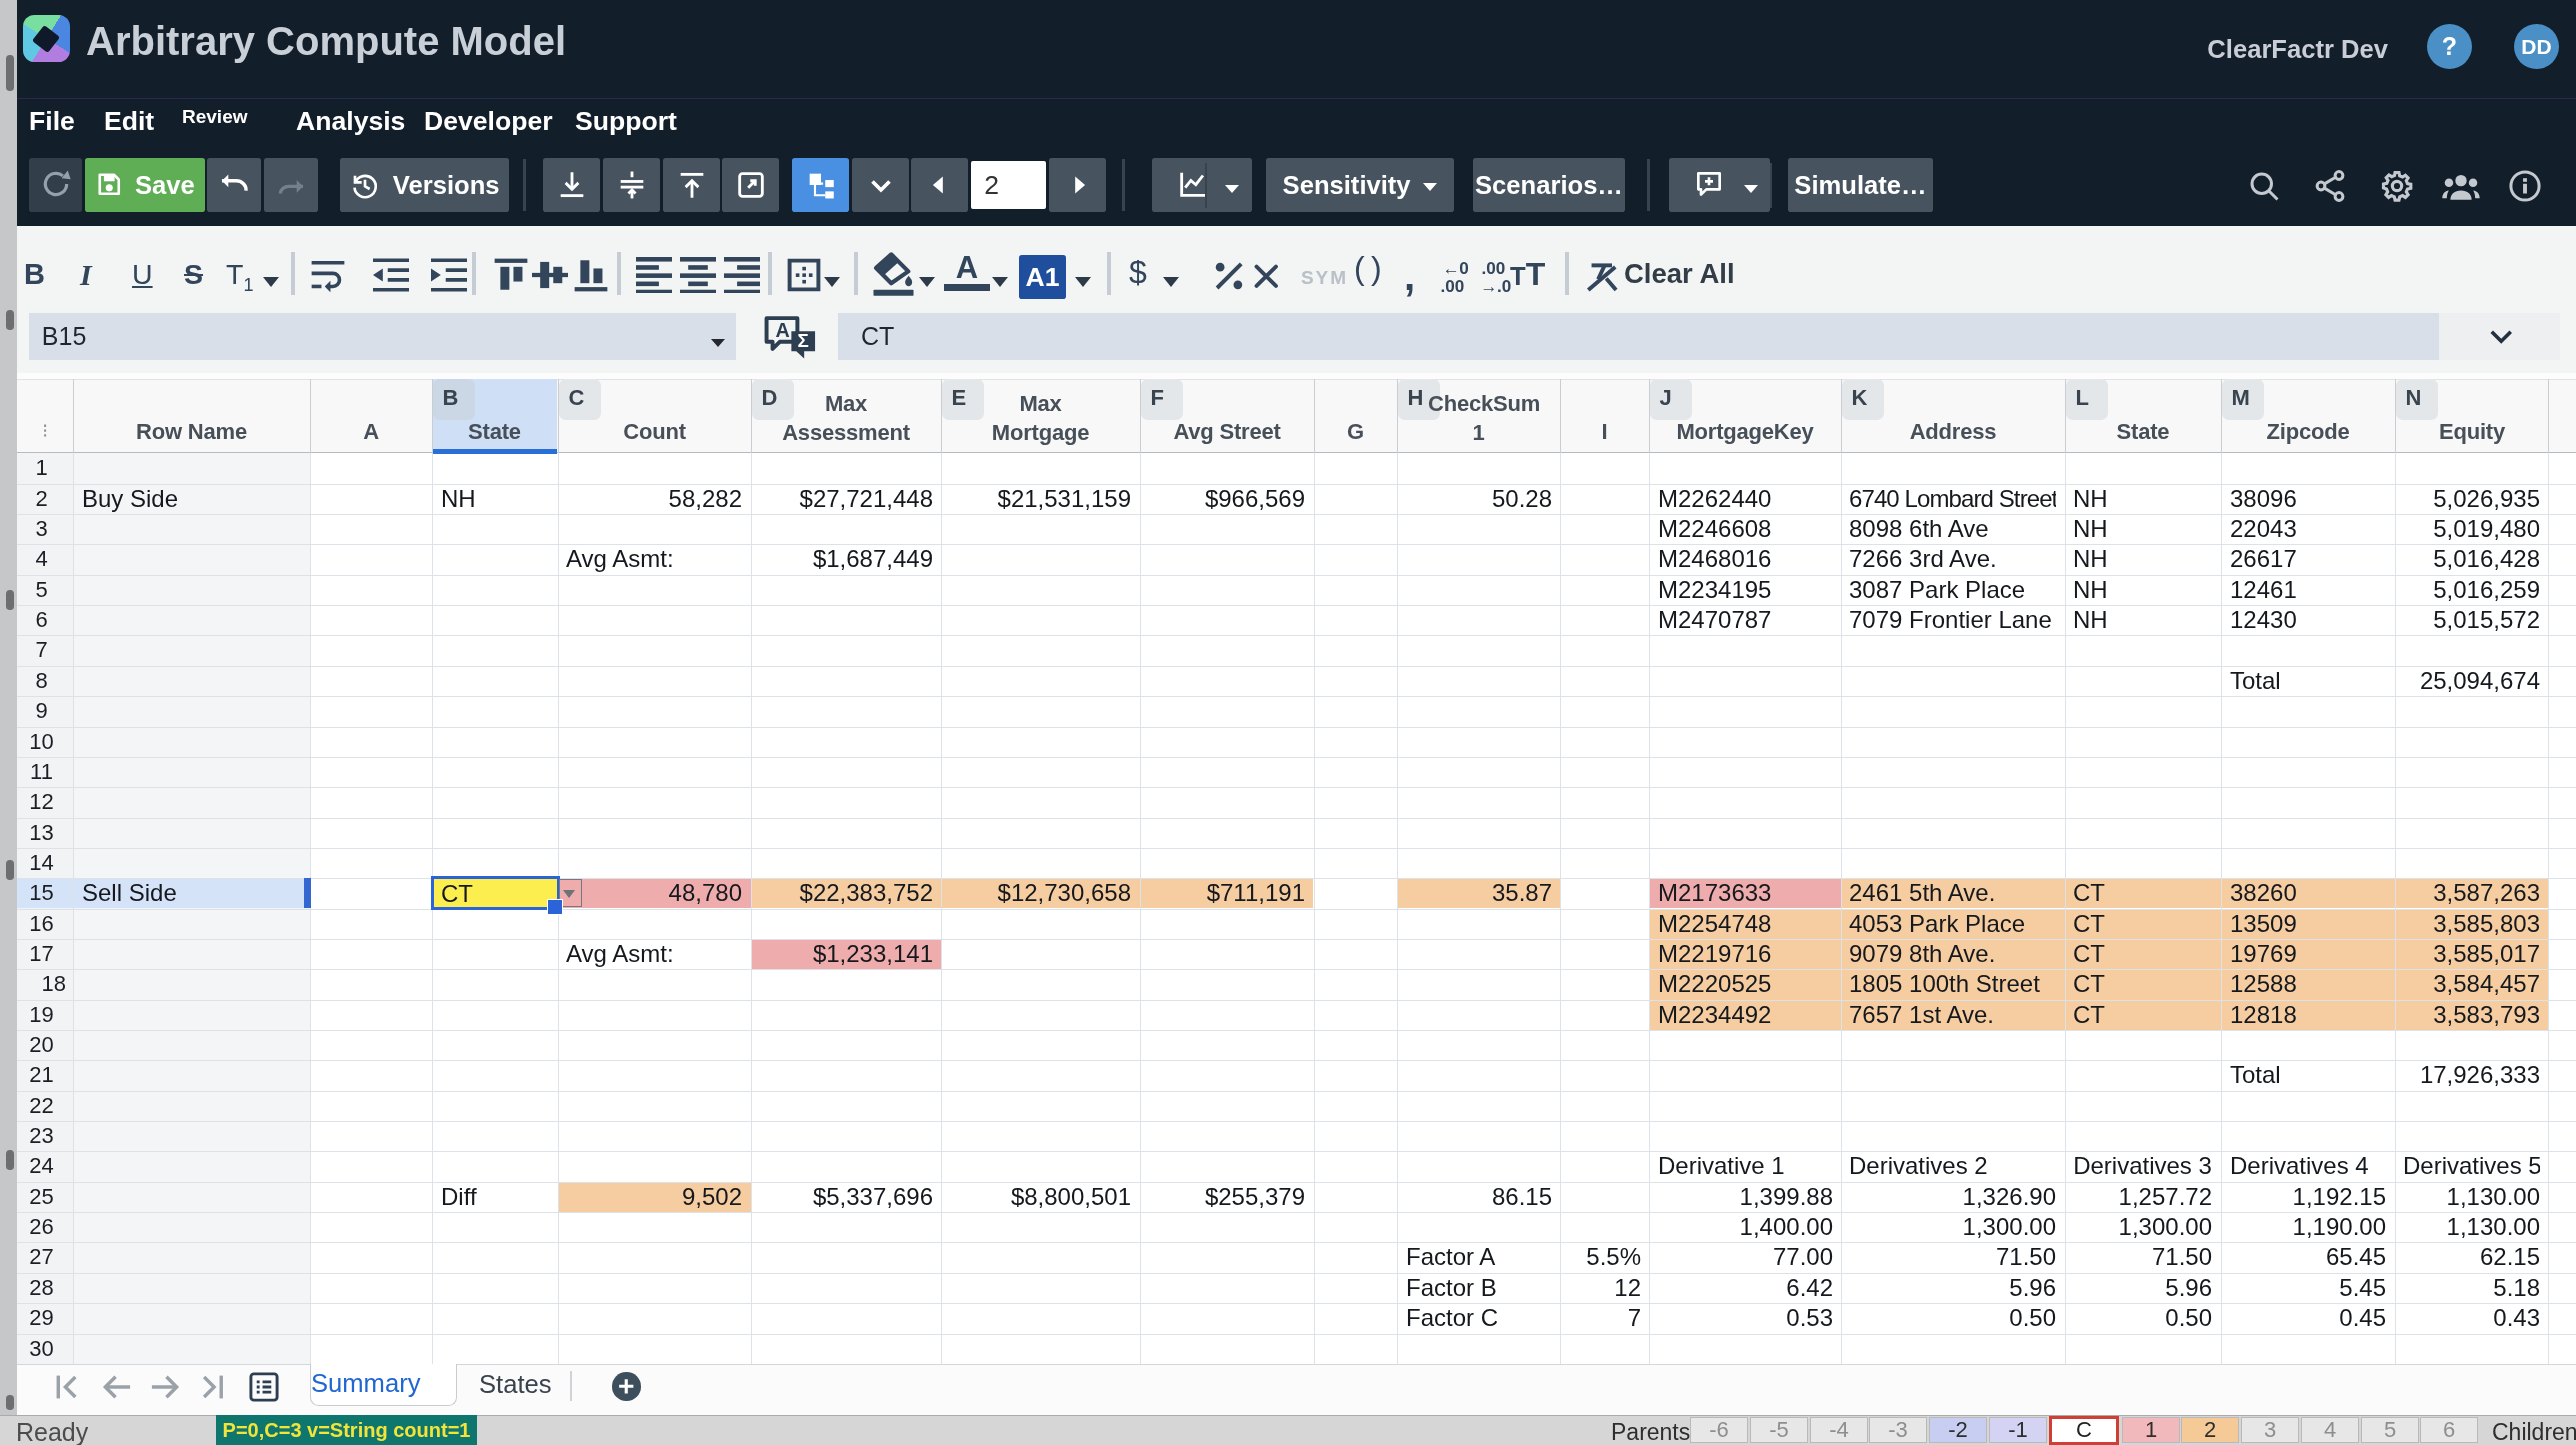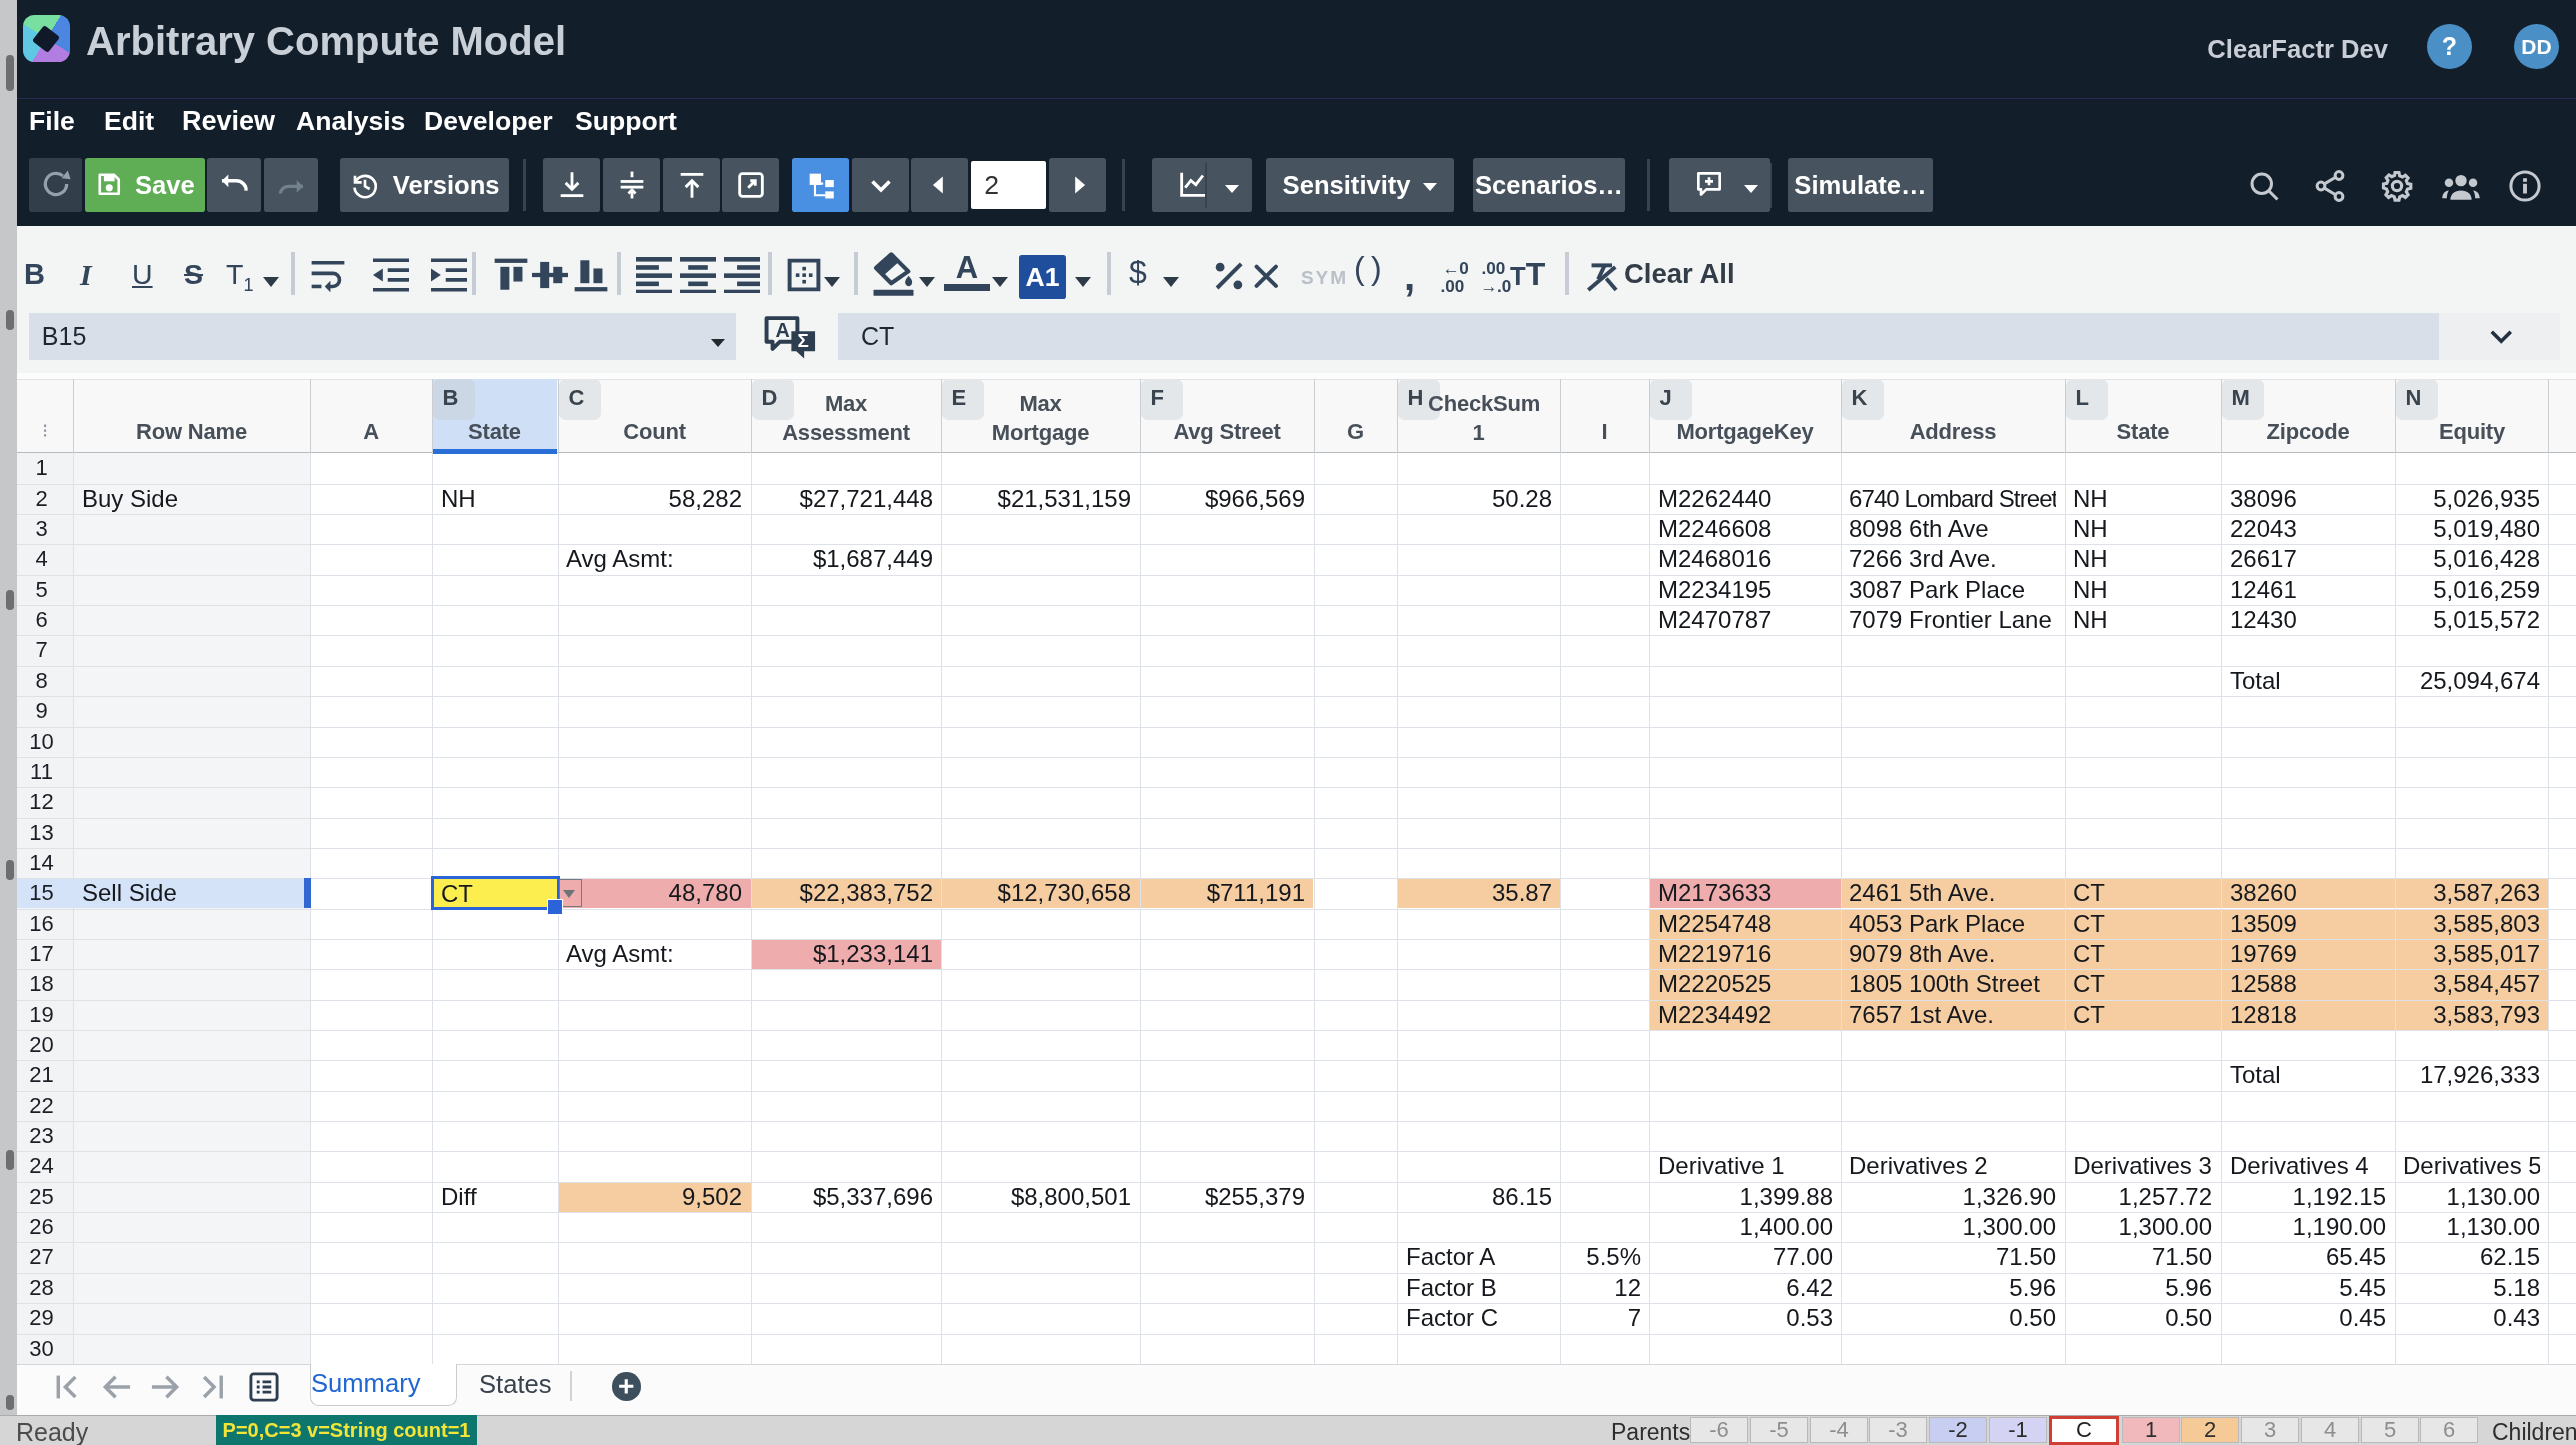--- a/index.html
+++ b/index.html
@@ -32,21 +32,21 @@
 <div class="abs" style="left:23px;top:15px;width:47px;height:47px;border-radius:11.4px;
 background:conic-gradient(from -58deg at 50% 50%, #79dfa1 0deg 90deg, #4b86e0 90deg 180deg, #b17de1 180deg 270deg, #5fc9e3 270deg 360deg);"></div>
 <div class="abs" style="left:36px;top:28.5px;width:20px;height:20px;background:#10192a;border-radius:2.8px;transform:rotate(38deg);"></div>
 <div class="abs" style="left:86px;top:19px;font-size:40px;font-weight:600;color:#c9cfd7;">Arbitrary Compute Model</div>
 <div class="abs" style="left:2140px;top:35px;width:248px;font-size:25.6px;font-weight:bold;color:#c9ced6;text-align:right;white-space:nowrap;">ClearFactr Dev</div>
 <div class="abs" style="left:2427px;top:24px;width:45px;height:45px;border-radius:50%;background:#4a90c6;color:#fff;font-size:25px;font-weight:bold;text-align:center;line-height:45px;">?</div>
 <div class="abs" style="left:2514px;top:24px;width:45px;height:45px;border-radius:50%;background:#4a90c6;color:#fff;font-size:21px;font-weight:bold;text-align:center;line-height:45px;">DD</div>
 <div class="abs" style="left:17px;top:99px;width:2559px;height:127px;background:#131e2b;"></div>
 <div class="abs" style="left:29px;top:106px;font-size:26.6px;font-weight:600;color:#fff;">File</div>
 <div class="abs" style="left:104px;top:106px;font-size:26.6px;font-weight:600;color:#fff;">Edit</div>
-<div class="abs" style="left:182px;top:106px;font-size:27px;font-weight:600;color:#fff;">Review</div>
+<div class="abs" style="left:182px;top:106px;font-size:19px;font-weight:600;color:#fff;">Review</div>
 <div class="abs" style="left:296px;top:106px;font-size:26.6px;font-weight:600;color:#fff;">Analysis</div>
 <div class="abs" style="left:424px;top:106px;font-size:26.6px;font-weight:700;color:#fff;">Developer</div>
 <div class="abs" style="left:575px;top:106px;font-size:26.6px;font-weight:600;color:#fff;">Support</div>
 <div class="tbtn" style="left:29px;width:53px;background:#323e4a;">
     <svg width="32" height="32" viewBox="0 0 24 24" style="margin:10.4px auto;" fill="none" stroke="#94a1ad" stroke-width="2.4">
 <path d="M20 12a8 8 0 1 1-2.8-6.1"></path>
       <path d="M16.2 7.6 23 8.4 20.8 1.9 z" fill="#94a1ad" stroke="none"></path>
     </svg>
   </div>
 <div class="tbtn" style="left:85px;width:120px;background:#5fad55;"><svg width="28.5" height="28.5" viewBox="0 0 24 24" style="display:inline-block;vertical-align:-4.7px;margin-right:11.4px;" fill="none" stroke="#fff" stroke-width="2.2">
@@ -411,21 +411,21 @@
 <div class="gnum" style="top:666px;">8</div>
 <div class="gnum" style="top:696px;">9</div>
 <div class="gnum" style="top:727px;">10</div>
 <div class="gnum" style="top:757px;">11</div>
 <div class="gnum" style="top:787px;">12</div>
 <div class="gnum" style="top:818px;">13</div>
 <div class="gnum" style="top:848px;">14</div>
 <div class="gnum" style="top:878px;">15</div>
 <div class="gnum" style="top:909px;">16</div>
 <div class="gnum" style="top:939px;">17</div>
-<div class="gnum" style="top:969px;">18</div>
+<div class="gnum" style="top:969px;text-align:right;">18</div>
 <div class="gnum" style="top:1000px;">19</div>
 <div class="gnum" style="top:1030px;">20</div>
 <div class="gnum" style="top:1060px;">21</div>
 <div class="gnum" style="top:1091px;">22</div>
 <div class="gnum" style="top:1121px;">23</div>
 <div class="gnum" style="top:1151px;">24</div>
 <div class="gnum" style="top:1182px;">25</div>
 <div class="gnum" style="top:1212px;">26</div>
 <div class="gnum" style="top:1242px;">27</div>
 <div class="gnum" style="top:1273px;">28</div>

